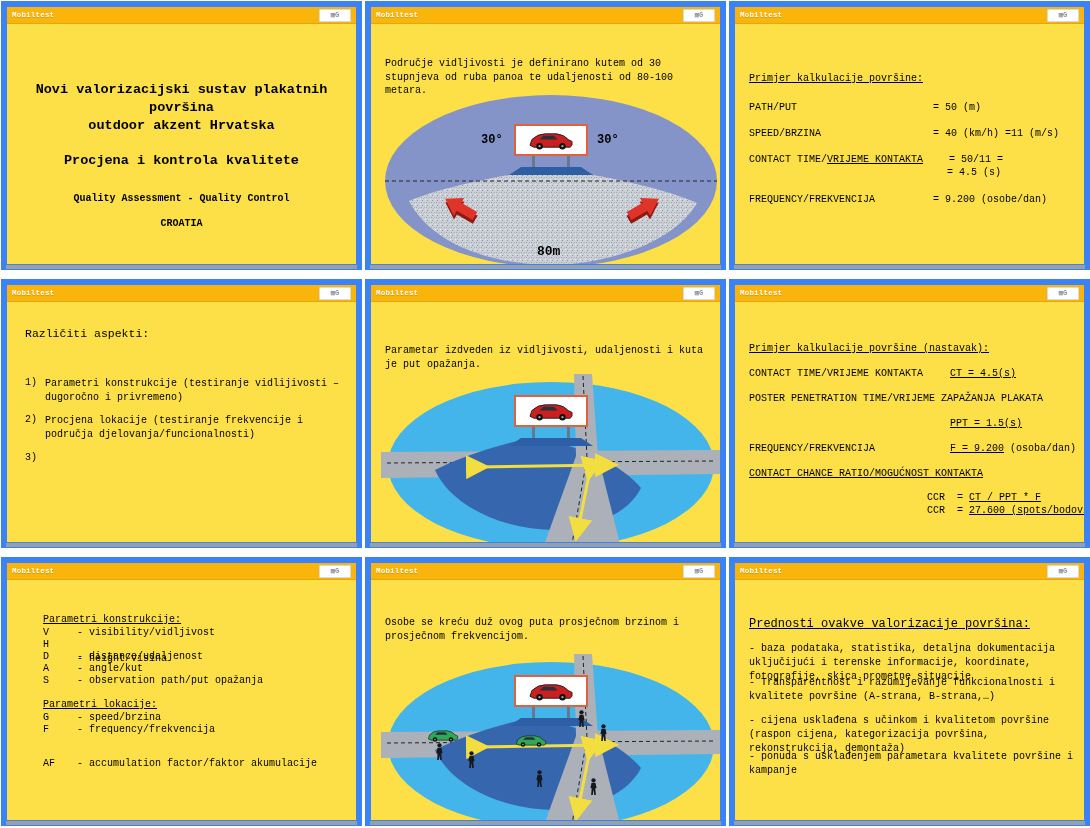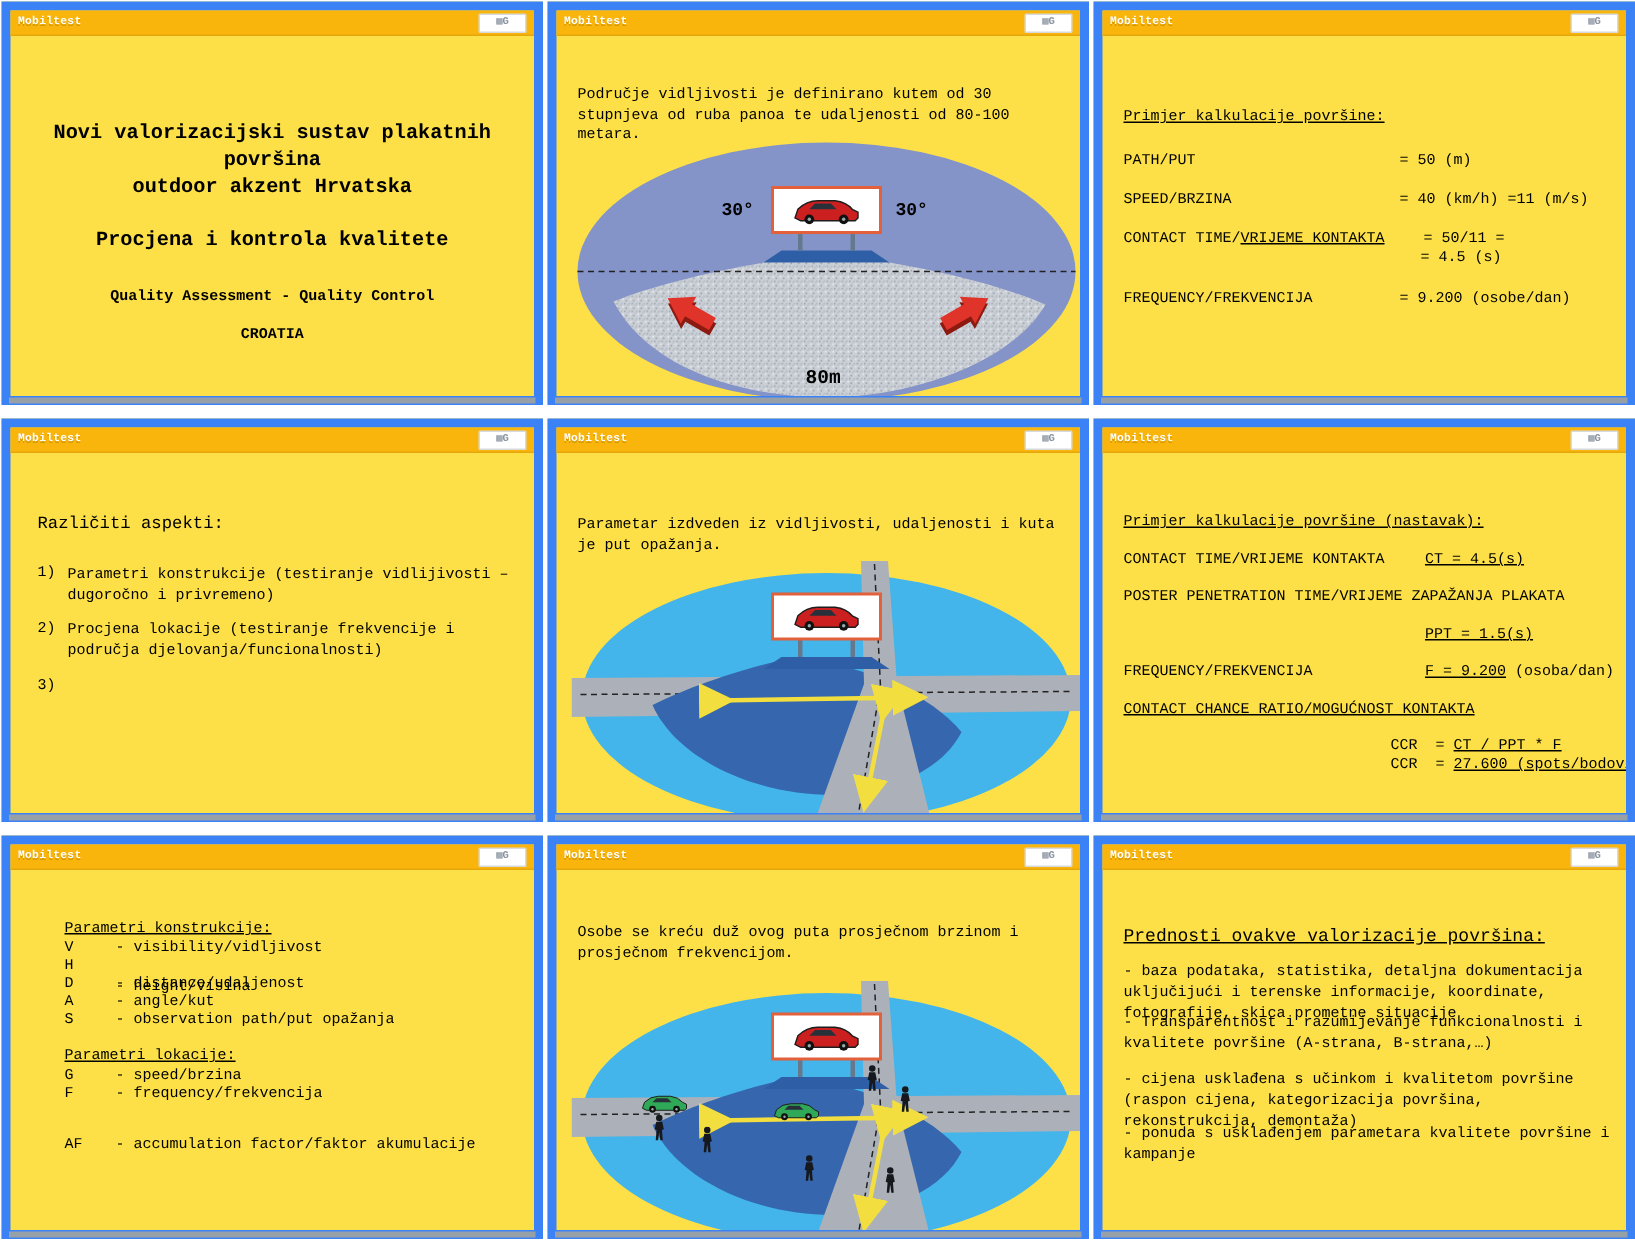--- a/index.html
+++ b/index.html
@@ -138,21 +138,21 @@
   </div>
 
   <div class="slide">
     <div class="shead">
       <span class="brand">Mobiltest</span>
       <span class="logo">
           <span class="logo-glyph">▦G</span>
         </span>
     </div>
     <div class="sbody">
-      <div class="t" style="left:18px;top:40px;font-size:11.5px;">Različiti aspekti:</div>
+      <div class="t" style="left:18px;top:24px;font-size:11.5px;">Različiti aspekti:</div>
       <div class="num" style="top:75px;">1)</div>
       <div class="itm" style="top:75px;">Parametri konstrukcije (testiranje vidlijivosti – dugoročno i privremeno)</div>
       <div class="num" style="top:112px;">2)</div>
       <div class="itm" style="top:112px;">Procjena lokacije (testiranje frekvencije i područja djelovanja/funcionalnosti)</div>
       <div class="num" style="top:150px;">3)</div>
     </div>
   </div>
 
   <div class="slide">
     <div class="shead">

